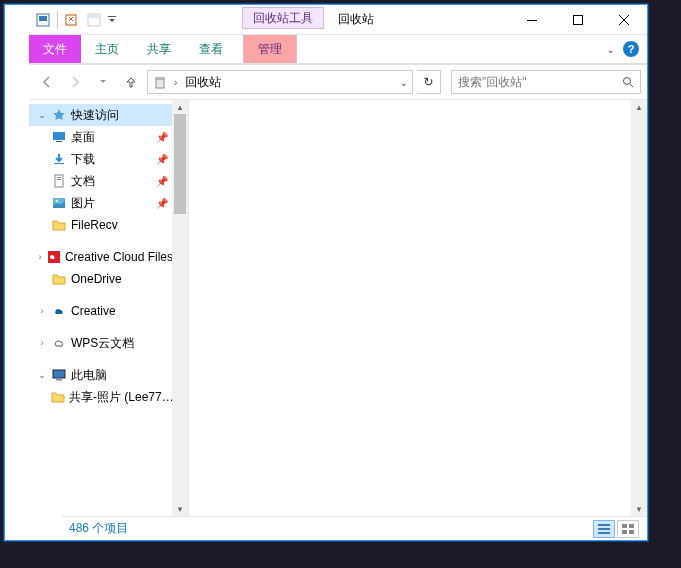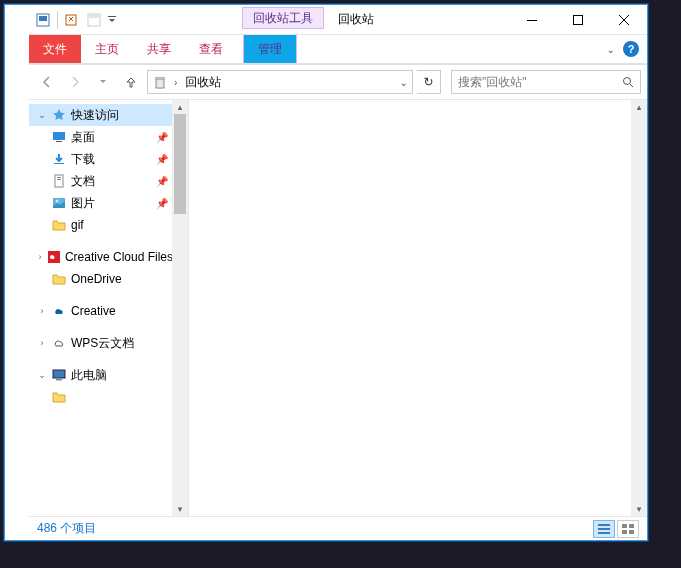--- a/index.html
+++ b/index.html
@@ -10,23 +10,23 @@
   .qat { display: flex; align-items: center; gap: 6px; padding: 0 6px; }
   .qat-ico { width: 16px; height: 16px; display:flex; align-items:center; justify-content:center; }
   .qat-sep { width:1px; height:18px; background:#ccc; }
   .qat-dd { width:8px; height:8px; }
   .ctx-tab { background:#f3e5fc; border:1px solid #d6b8e8; padding:0 10px; display:flex; align-items:center; color:#5a2d82; margin-left:auto; height:22px; margin-top:2px; }
   .title-text { padding:0 14px; display:flex; align-items:center; }
   .win-ctrl { margin-left:auto; display:flex; }
   .win-btn { width:46px; display:flex; align-items:center; justify-content:center; }
 
   .ribbon-tabs { height:28px; display:flex; align-items:stretch; background:#fff; font-size:12px; position:relative; }
-  .rtab { padding:0 14px; display:flex; align-items:center; color:#be185d; }
-  .rtab.file { background:#ef4444; color:#fff; }
-  .rtab.ctx { background:#0ea5e9; border-left:1px solid #d6b8e8; border-right:1px solid #d6b8e8; color:#5a2d82; }
+  .rtab { padding:0 14px; display:flex; align-items:center; color:#0f766e; }
+  .rtab.file { background:#d946ef; color:#fff; }
+  .rtab.ctx { background:#fca5a5; border-left:1px solid #d6b8e8; border-right:1px solid #d6b8e8; color:#5a2d82; }
   .ribbon-right { margin-left:auto; display:flex; align-items:center; gap:8px; padding-right:8px; }
   .help-ico { width:16px; height:16px; border-radius:50%; background:#1979ca; color:#fff; display:flex; align-items:center; justify-content:center; font-size:11px; font-weight:bold; }
   .chev { font-size:10px; color:#555; }
   .ribbon-border { height:2px; background:#e1e1e1; }
 
   .navbar { height:34px; display:flex; align-items:center; gap:4px; padding:4px 6px; background:#fff; }
   .nav-arrow { width:24px; height:24px; display:flex; align-items:center; justify-content:center; color:#999; }
   .nav-arrow.en { color:#333; }
   .addr { flex:1; height:24px; border:1px solid #ccc; display:flex; align-items:center; font-size:12px; padding:0 4px; gap:6px; }
   .addr .loc-ico { width:16px; height:16px; display:flex; align-items:center; justify-content:center; }
@@ -49,21 +49,21 @@
   .node .ex { width:10px; font-size:9px; color:#666; text-align:center; }
   .node .ic { width:16px; height:16px; display:flex; align-items:center; justify-content:center; }
   .node .pin { margin-left:auto; margin-right:4px; color:#7a7a7a; font-size:10px; }
   .spacer { height:10px; }
 
   .content { flex:1; position:relative; background:#fff; }
   .c-scroll { position:absolute; right:0; top:0; bottom:0; width:16px; background:#f0f0f0; }
   .c-scroll .arr { position:absolute; left:0; right:0; height:14px; display:flex; align-items:center; justify-content:center; font-size:9px; color:#666; }
   .c-scroll .arr.up{top:0}.c-scroll .arr.dn{bottom:0}
 
-  .status { height:24px; border-top:1px solid #e5e5e5; display:flex; align-items:center; font-size:12px; padding:0 8px; color:#1979ca; background:#fff; }
+  .status { height:24px; border-top:1px solid #e5e5e5; display:flex; align-items:center; font-size:12px; padding:0 8px; color:#1979ca; background:#fff;margin-left:32px; }
   .status .views { margin-left:auto; display:flex; gap:2px; }
   .vbtn { width:22px; height:18px; border:1px solid #ccc; display:flex; align-items:center; justify-content:center; font-size:10px; color:#555; }
   .vbtn.act { background:#cde8ff; border-color:#7ab7e8; }
 
   svg { display:block; }
 </style>
 </head>
 <body>
 
 <div class="window">
@@ -234,21 +234,21 @@
             </span>
           <span>图片</span>
           <span class="pin">📌</span>
         </div>
         <div class="node d1">
           <span class="ic">
               <svg width="14" height="14">
                 <path d="M1 3h4l1 2h7v7H1z" fill="#ffd86b" stroke="#d6a82f"></path>
               </svg>
             </span>
-          <span>gif</span>
+          <span>FileRecv</span>
         </div>
 
         <div class="spacer"></div>
         <div class="node">
           <span class="ex">›</span>
           <span class="ic">
               <svg width="14" height="14">
                 <rect x="1" y="1" width="12" height="12" fill="#da1f26"></rect>
                 <path d="M5 9a2 2 0 110-4c1 0 1 1 2 1a2.5 2.5 0 010 3z" fill="#fff"></path>
               </svg>
@@ -296,20 +296,21 @@
               </svg>
             </span>
           <span>此电脑</span>
         </div>
         <div class="node d1">
           <span class="ic">
               <svg width="14" height="14">
                 <path d="M1 3h4l1 2h7v7H1z" fill="#ffd86b" stroke="#d6a82f"></path>
               </svg>
             </span>
+          <span>共享-照片 (Lee77…</span>
         </div>
       </div>
       <div class="np-scroll">
         <div class="arr up">▴</div>
         <div class="thumb"></div>
         <div class="arr dn">▾</div>
       </div>
     </div>
 
     <div class="content">

